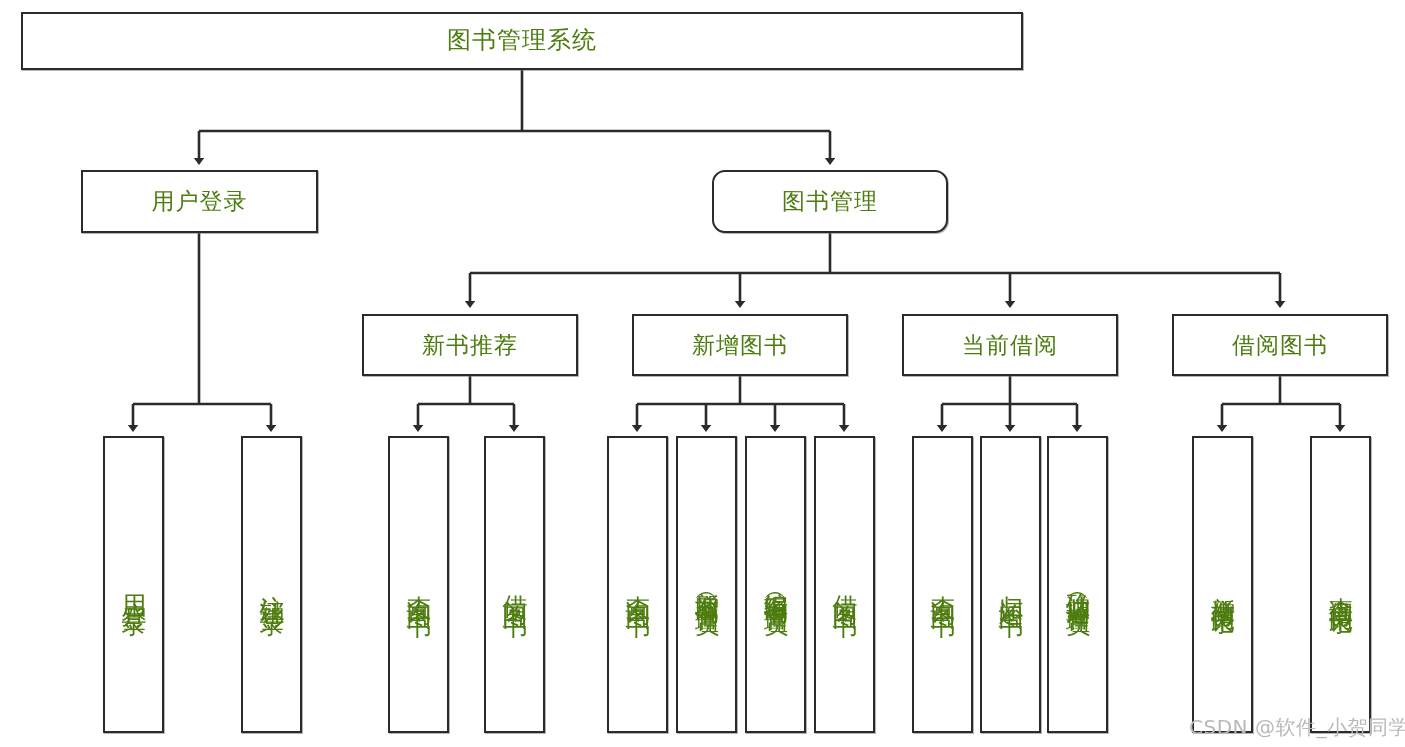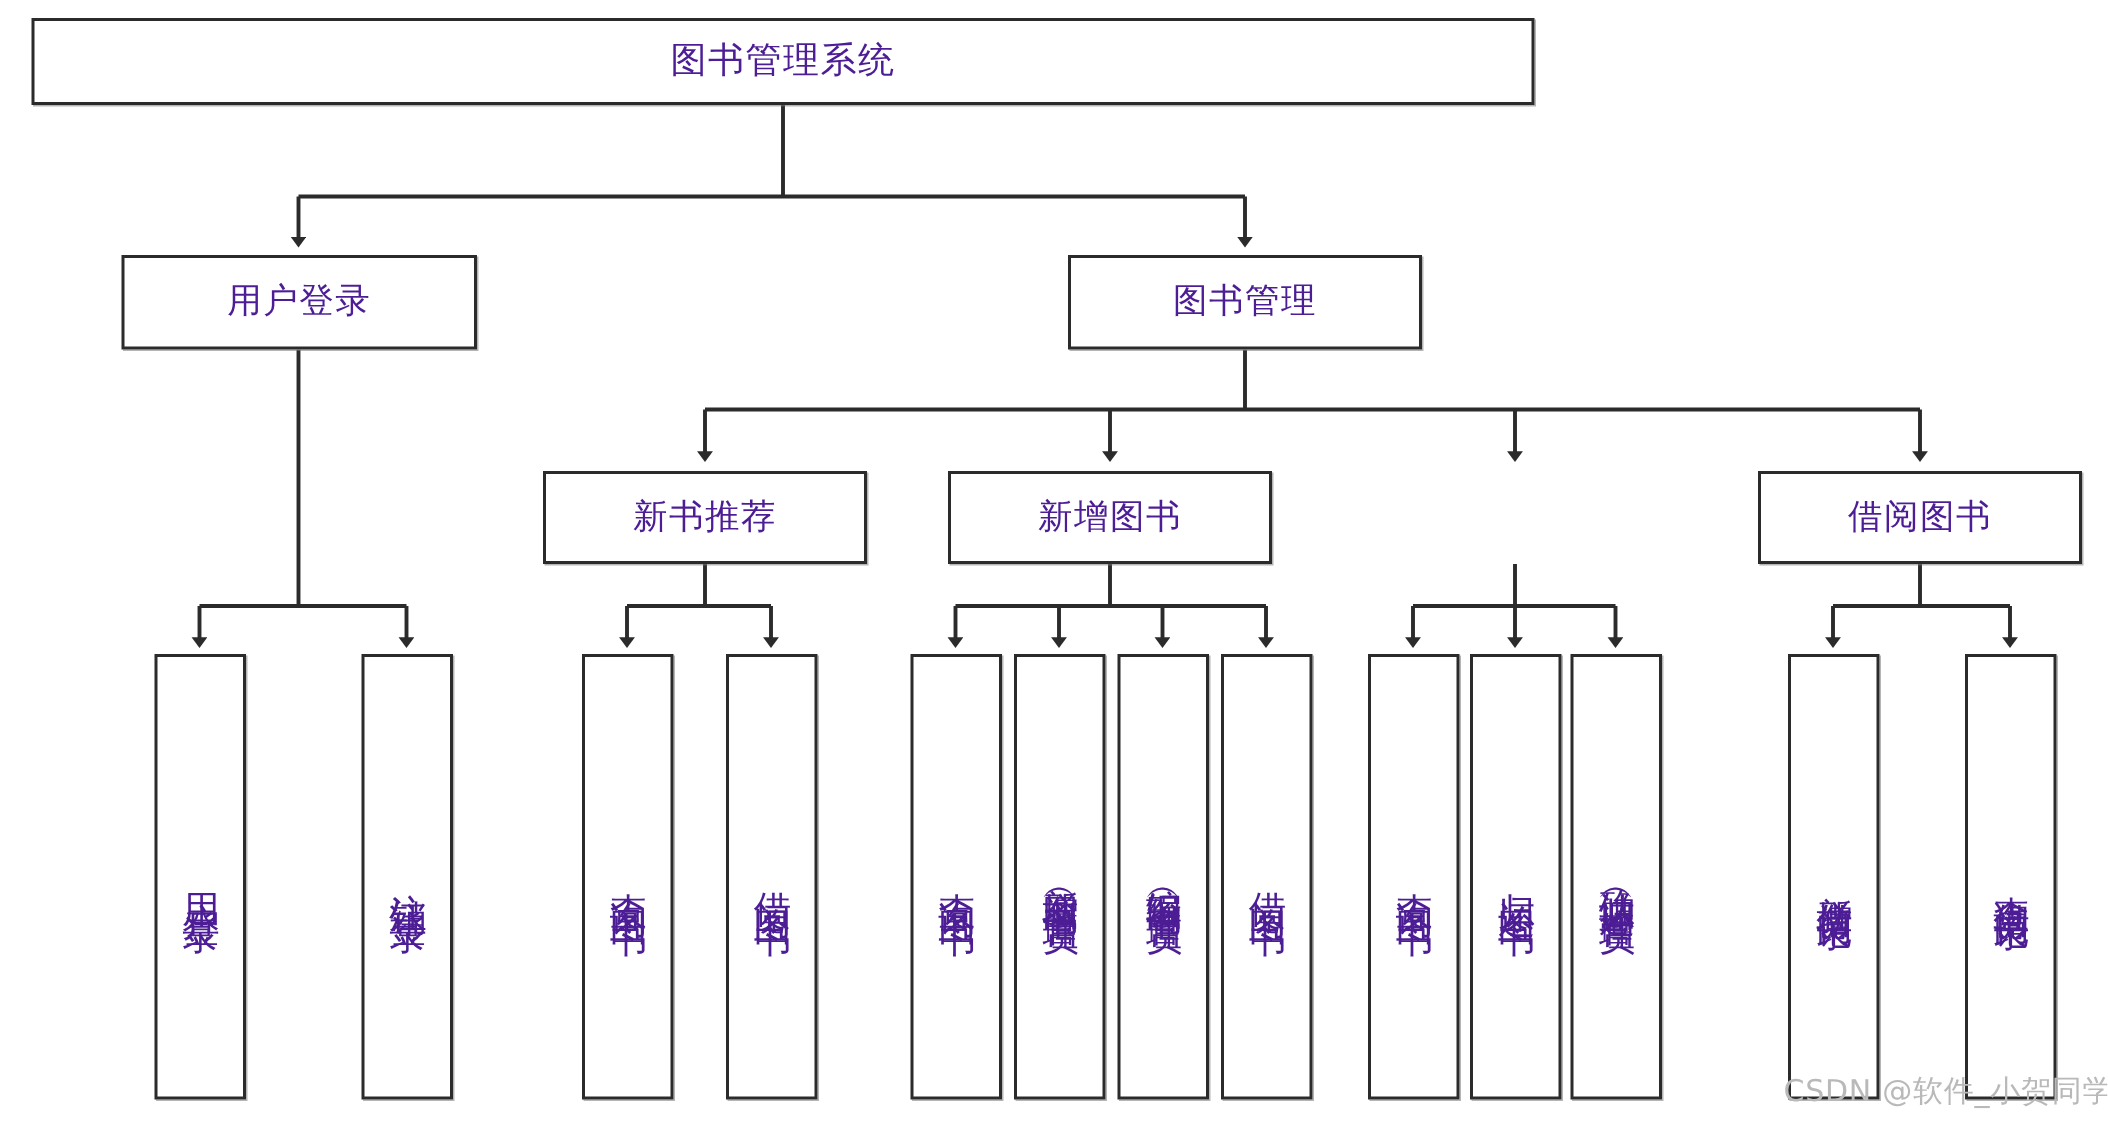--- a/index.html
+++ b/index.html
@@ -34,21 +34,21 @@
     display: flex;
     align-items: center;
     justify-content: center;
     color: #1a1a1a;
     box-shadow: 1px 1px 0 rgba(120,120,120,0.55);
   }
   .node-label {
     display: block;
     text-align: center;
     line-height: 1.16;
-    color: #4c1d95;
+    color: #4d7c0f;
     white-space: pre;
   }
   
   .node.horiz .node-label {
     font-size: 23px;
     letter-spacing: 1px;
   }
   .node.root .node-label {
     font-size: 24px;
     letter-spacing: 1px;
@@ -136,30 +136,33 @@
     </g>
   </svg>
 
   <div class="node horiz root" style="left:21px; top:12px; width:1002px; height:58px;">
     <span class="node-label">图书管理系统</span>
   </div>
 
   <div class="node horiz" style="left:81px; top:170px; width:237px; height:63px;">
     <span class="node-label">用户登录</span>
   </div>
-  <div class="node horiz" style="left:712px; top:170px; width:236px; height:63px;">
+  <div class="node horiz" style="left:712px; top:170px; width:236px; height:63px;border-radius:13px;">
     <span class="node-label">图书管理</span>
   </div>
 
   <div class="node horiz" style="left:362px; top:314px; width:216px; height:62px;">
     <span class="node-label">新书推荐</span>
   </div>
   <div class="node horiz" style="left:632px; top:314px; width:216px; height:62px;">
     <span class="node-label">新增图书</span>
   </div>
+  <div class="node horiz" style="left:902px; top:314px; width:216px; height:62px;">
+    <span class="node-label">当前借阅</span>
+  </div>
   <div class="node horiz" style="left:1172px; top:314px; width:216px; height:62px;">
     <span class="node-label">借阅图书</span>
   </div>
 
   <div class="node vert" style="left:103px; top:436px; width:61px; height:297px;">
     <span class="node-label">用户登录</span>
   </div>
   <div class="node vert" style="left:241px; top:436px; width:61px; height:297px;">
     <span class="node-label">注销登录</span>
   </div>

